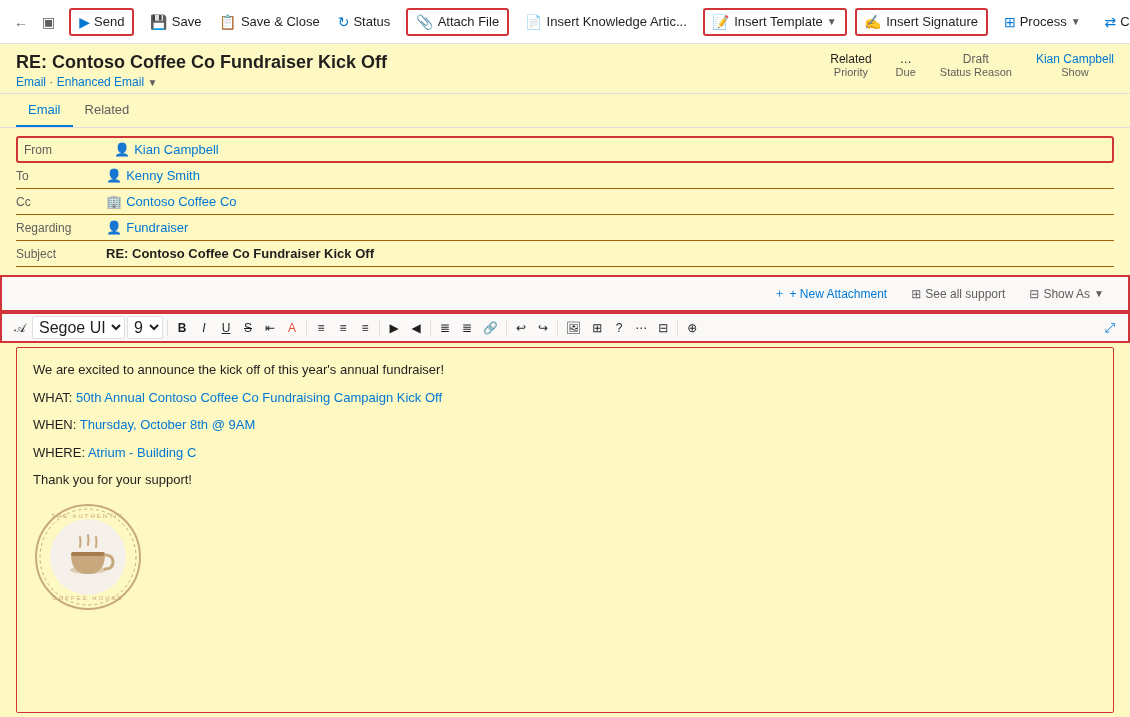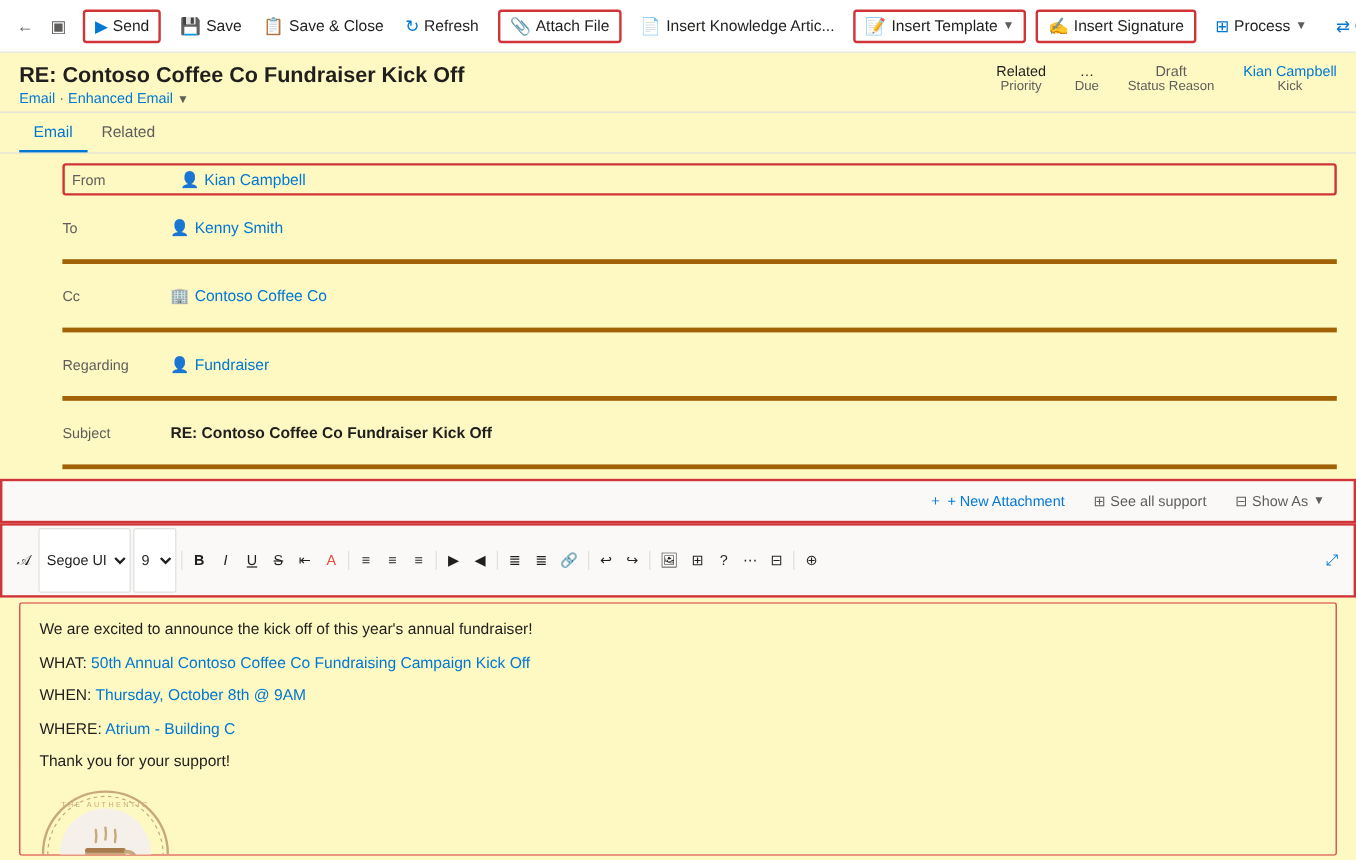--- a/index.html
+++ b/index.html
@@ -27,38 +27,38 @@
     .meta-value { font-size: 12px; font-weight: 500; color: #201f1e; }
     .meta-value.blue { color: #0078d4; }
     .meta-value.draft { color: #605e5c; }
 
     
     .tabs { display: flex; padding: 0 16px; border-bottom: 1px solid #e1dfdd; }
     .tab { padding: 8px 12px; font-size: 13px; cursor: pointer; border-bottom: 2px solid transparent; color: #605e5c; }
     .tab.active { border-bottom: 2px solid #0078d4; color: #0078d4; font-weight: 500; }
 
     
-    .form-area { padding: 8px 16px; flex-shrink: 0; margin-left: 36px; }
-    .form-row { display: flex; align-items: center; padding: 19px 0; border-bottom: 4px solid #a16207; }
+    .form-area { padding: 8px 16px; flex-shrink: 0; }
+    .form-row { display: flex; align-items: center; padding: 5px 0; border-bottom: 1px solid #a16207; }
     .form-label { width: 90px; font-size: 12px; color: #605e5c; flex-shrink: 0; }
     .form-value { flex: 1; font-size: 13px; display: flex; align-items: center; gap: 4px; }
     .form-value .user-icon { color: #0078d4; font-size: 13px; }
     .form-value .name-link { color: #0078d4; text-decoration: none; }
     .form-value .bold { font-weight: 600; color: #201f1e; }
 
     
     .attachment-bar { display: flex; justify-content: flex-end; align-items: center; gap: 8px; padding: 4px 16px; border-top: 1px solid #e1dfdd; border-bottom: 1px solid #e1dfdd; background: #faf9f8; }
     .attach-btn { display: flex; align-items: center; gap: 4px; font-size: 12px; color: #0078d4; cursor: pointer; padding: 4px 8px; border: none; background: transparent; }
     .see-all-btn { display: flex; align-items: center; gap: 4px; font-size: 12px; color: #605e5c; cursor: pointer; padding: 4px 8px; border: none; background: transparent; }
     .show-as-btn { display: flex; align-items: center; gap: 4px; font-size: 12px; color: #605e5c; cursor: pointer; padding: 4px 8px; border: none; background: transparent; }
 
     
     .rt-toolbar { display: flex; align-items: center; padding: 2px 8px; border-bottom: 1px solid #e1dfdd; background: #faf9f8; gap: 2px; flex-wrap: nowrap; overflow: hidden; flex-shrink: 0; }
     .rt-btn { font-size: 12px; padding: 2px 4px; border: none; background: transparent; cursor: pointer; color: #201f1e; border-radius: 2px; min-width: 20px; text-align: center; }
-    .rt-select { font-size: 12px; padding: 18px 2px; border: 1px solid #e1dfdd; border-radius: 2px; background: #fff; color: #201f1e; }
+    .rt-select { font-size: 16px; padding: 1px 2px; border: 1px solid #e1dfdd; border-radius: 2px; background: #fff; color: #201f1e; }
     .rt-divider { width: 1px; height: 16px; background: #e1dfdd; margin: 0 2px; }
 
     
     .email-body { flex: 1; padding: 12px 16px; overflow-y: auto; border: 1px solid #d13438; margin: 4px 16px; border-radius: 2px; font-size: 13px; line-height: 1.5; }
     .email-body p { margin-bottom: 8px; }
     .email-body .highlight-text { color: #0078d4; }
     .email-body .bold-label { font-weight: 400; color: #201f1e; margin-top: 42px; }
 
     
     .logo-container { margin-top: 12px; }
@@ -85,21 +85,21 @@
     <span>Save</span>
   </button>
 
   <button class="top-bar-btn">
     <span class="top-bar-icon">📋</span>
     <span>Save &amp; Close</span>
   </button>
 
   <button class="top-bar-btn">
     <span class="top-bar-icon">↻</span>
-    <span>Refresh</span>
+    <span>Status</span>
   </button>
 
   <div class="top-bar-divider"></div>
 
   <button class="top-bar-btn highlighted">
     <span class="top-bar-icon">📎</span>
     <span>Attach File</span>
   </button>
 
   <div class="top-bar-divider"></div>
@@ -164,21 +164,21 @@
       <div class="meta-item">
         <span class="meta-value">…</span>
         <span class="meta-label">Due</span>
       </div>
       <div class="meta-item">
         <span class="meta-value draft">Draft</span>
         <span class="meta-label">Status Reason</span>
       </div>
       <div class="meta-item">
         <span class="meta-value blue" style="cursor:pointer;">Kian Campbell</span>
-        <span class="meta-label">Kick</span>
+        <span class="meta-label">Show</span>
       </div>
     </div>
   </div>
 
   <div class="tabs">
     <div class="tab active">Email</div>
     <div class="tab">Related</div>
   </div>
 
   <div class="form-area">

